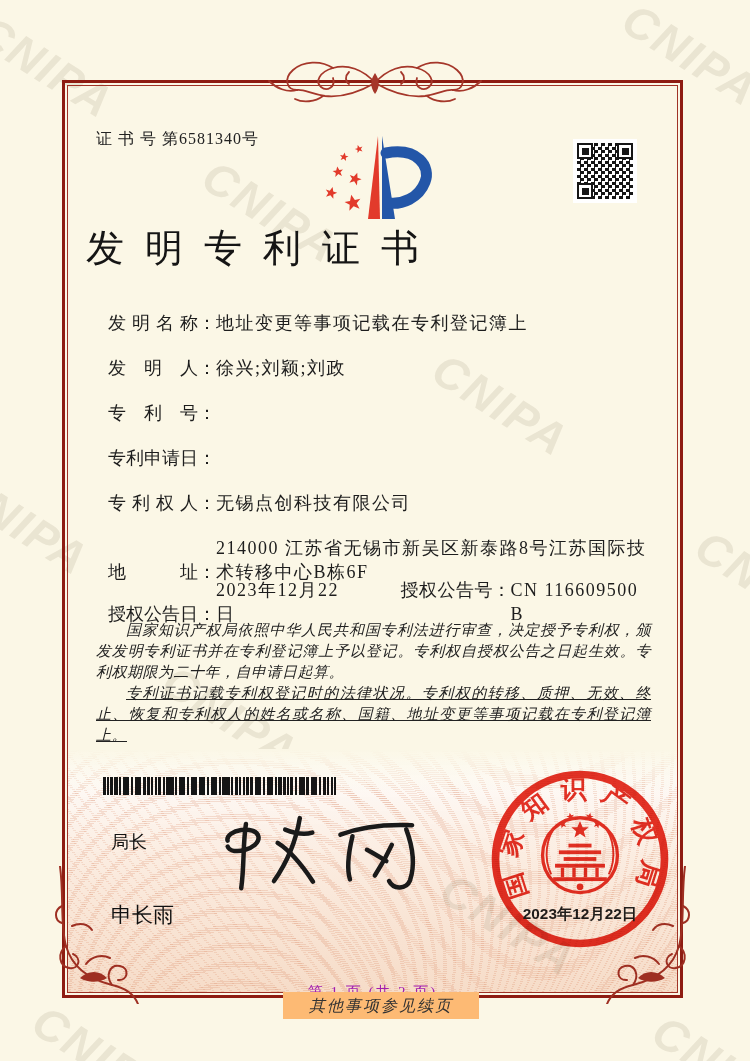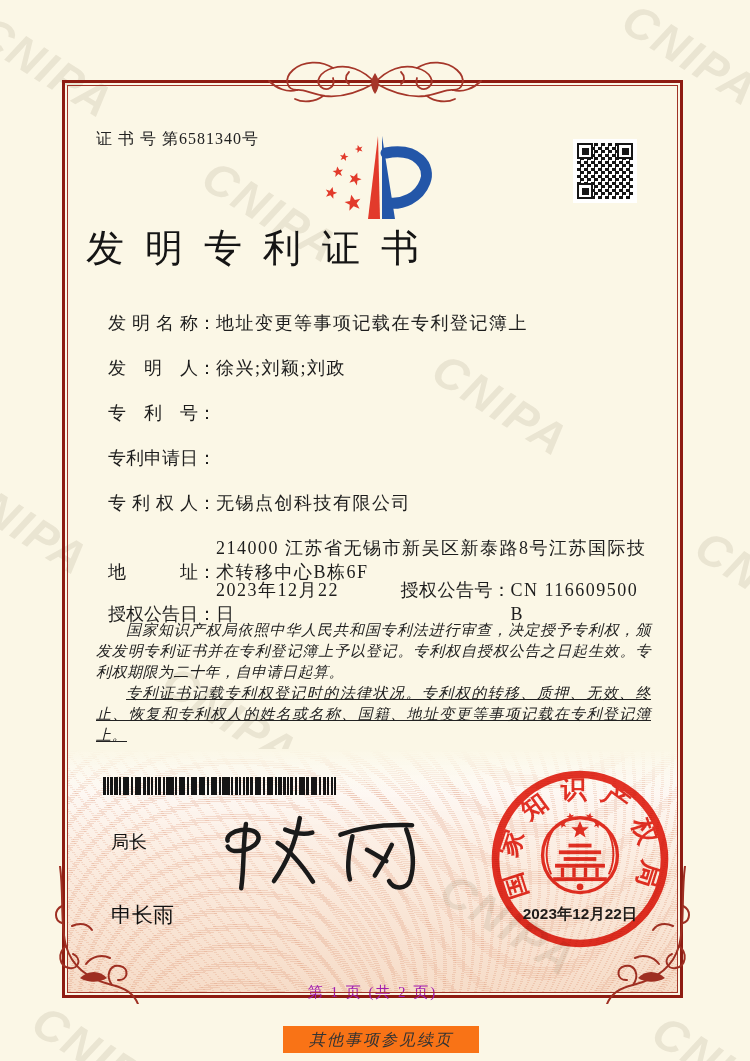--- a/index.html
+++ b/index.html
@@ -75,22 +75,22 @@
         mix-blend-mode:multiply;opacity:0.95;}
 
   .page-num{position:absolute;left:0;top:900px;width:100%;text-align:center;
             font-size:15px;color:#a21caf;letter-spacing:2px;}
 
   
   .orn-top{position:absolute;left:263px;top:59px;z-index:3;}
   .fl-bl{position:absolute;left:52px;top:866px;z-index:3;}
   .fl-br{position:absolute;left:605px;top:866px;z-index:3;transform:scaleX(-1);}
 
-  .note-box{position:absolute;left:283px;top:1026px;width:196px;height:27px;z-index:4;
-            background:#f97316;text-align:center;line-height:27px;font-size:16px;
+  .note-box{position:absolute;left:283px;top:992px;width:196px;height:27px;z-index:4;
+            background:#fdba74;text-align:center;line-height:27px;font-size:16px;
             font-style:italic;color:#333;letter-spacing:2px;}
   .wm-inner{position:absolute;left:380px;top:775px;}
 </style>
 </head>
 <body>
 
 <div class="page">
 
   <div class="wm-layer">
       <span class="wm" style="left: -18px; top: 0px;">CNIPA</span>

